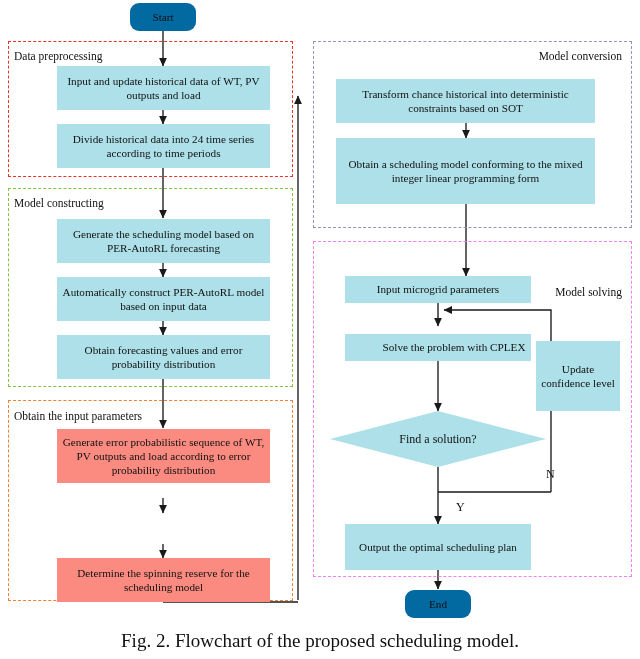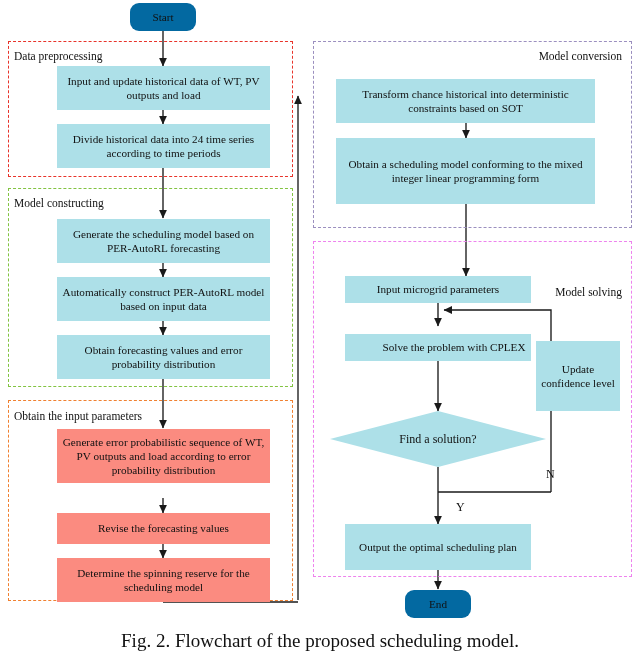--- a/index.html
+++ b/index.html
@@ -168,21 +168,20 @@
   <div class="node term" style="left:405px; top:590px; width:66px; height:28px;">End</div>
 
   <div class="node blue" style="left:57px; top:66px; width:213px; height:44px;">Input and update historical data of WT, PV outputs and load</div>
   <div class="node blue" style="left:57px; top:124px; width:213px; height:44px;">Divide historical data into 24 time series according to time periods</div>
 
   <div class="node blue" style="left:57px; top:219px; width:213px; height:44px;">Generate the scheduling model based on PER-AutoRL forecasting</div>
   <div class="node blue" style="left:57px; top:277px; width:213px; height:44px;">Automatically construct PER-AutoRL model based on input data</div>
   <div class="node blue" style="left:57px; top:335px; width:213px; height:44px;">Obtain forecasting values and error probability distribution</div>
 
   <div class="node salmon" style="left:57px; top:429px; width:213px; height:54px;">Generate error probabilistic sequence of WT, PV outputs and load according to error probability distribution</div>
-  <div class="node salmon" style="left:57px; top:513px; width:213px; height:31px;">Revise the forecasting values</div>
   <div class="node salmon" style="left:57px; top:558px; width:213px; height:44px;">Determine the spinning reserve for the scheduling model</div>
 
   <div class="node blue" style="left:336px; top:79px; width:259px; height:44px;">Transform chance historical into deterministic constraints based on SOT</div>
   <div class="node blue" style="left:336px; top:138px; width:259px; height:66px;">Obtain a scheduling model conforming to the mixed integer linear programming form</div>
 
   <div class="node blue" style="left:345px; top:276px; width:186px; height:27px;">Input microgrid parameters</div>
   <div class="node blue" style="left:345px; top:334px; width:186px; height:27px;padding-left:36px;">Solve the problem with CPLEX</div>
   <div class="node blue" style="left:536px; top:341px; width:84px; height:70px; flex-direction:column;">Update confidence level</div>
   <div class="node blue" style="left:345px; top:524px; width:186px; height:46px;">Output the optimal scheduling plan</div>
 

